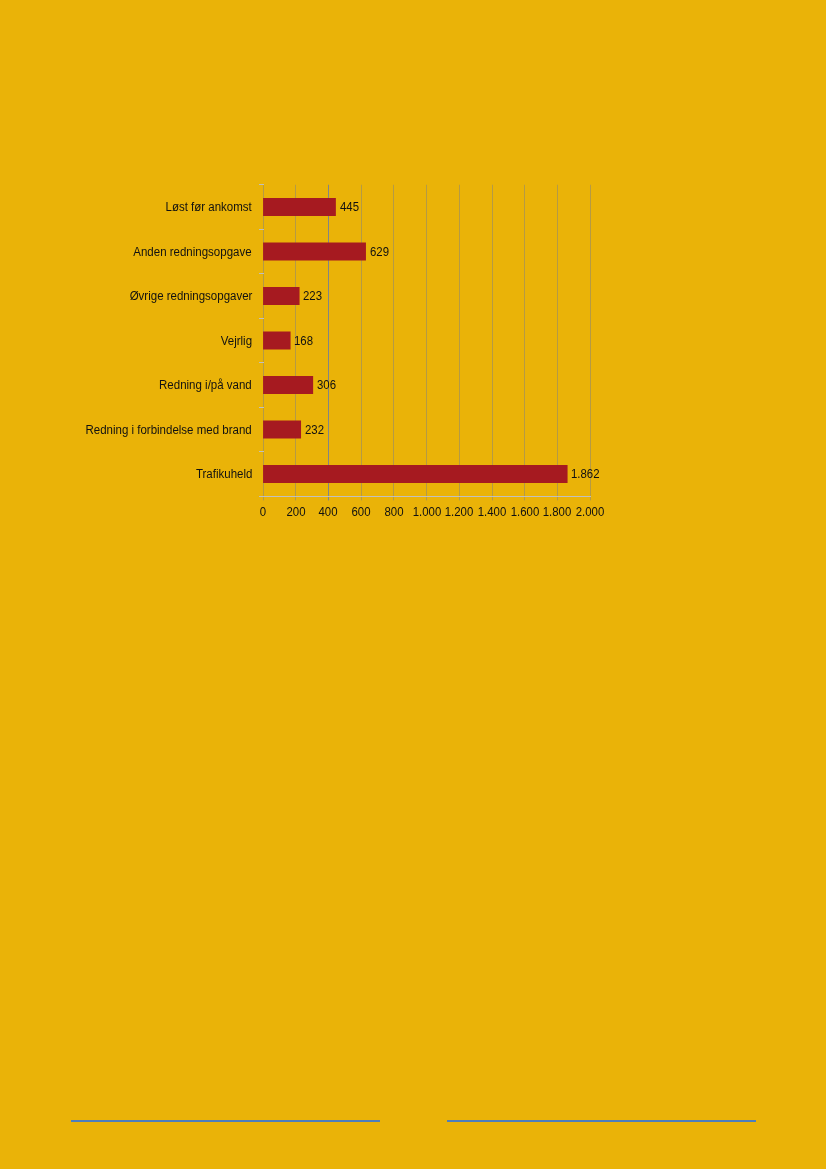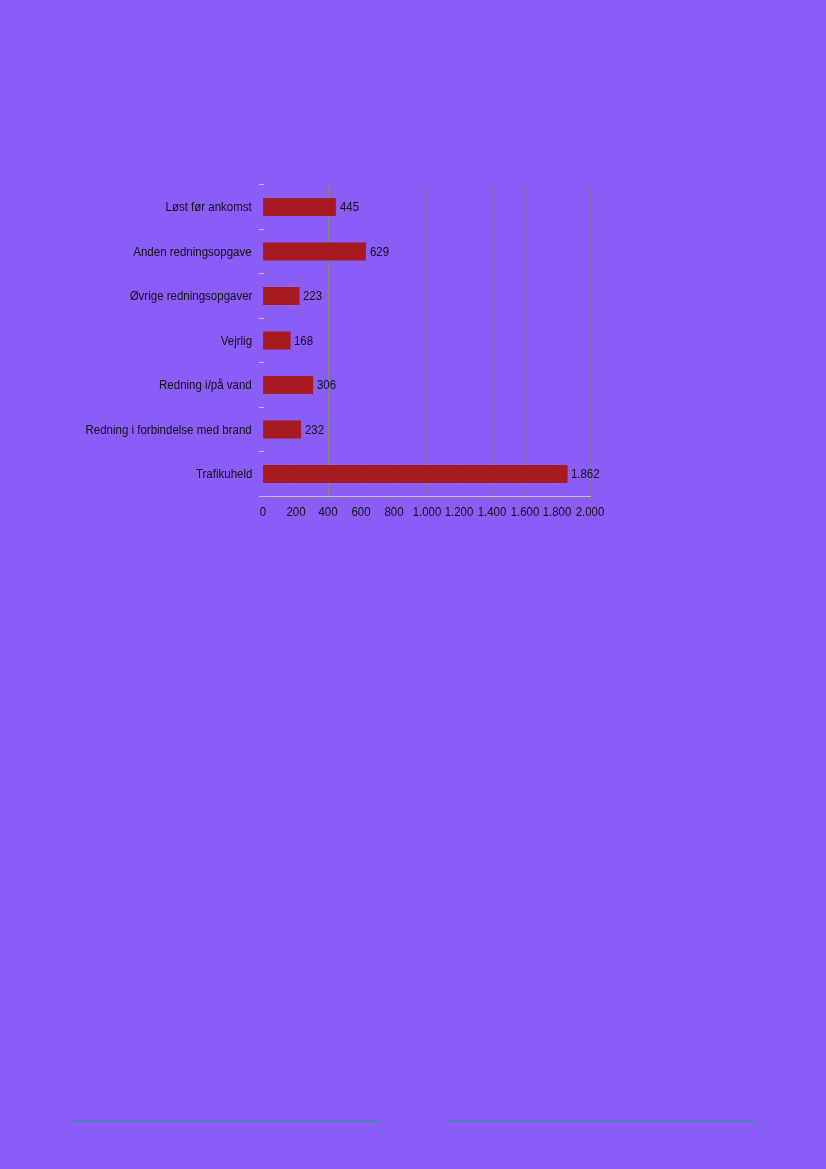--- a/index.html
+++ b/index.html
@@ -16,21 +16,21 @@
     font-family: "Liberation Sans", sans-serif;
     color: #000000;
   }
 
   
   #page {
     position: absolute;
     left: 0; top: 0;
     width: 826px;
     height: 1169px;
-    background: #8b5cf6;
+    background: #eab308;
     text-decoration: underline;
   }
 
   
   .chart {
     position: absolute;
     left: 0; top: 0;
     width: 826px;
     height: 1169px;
   }

